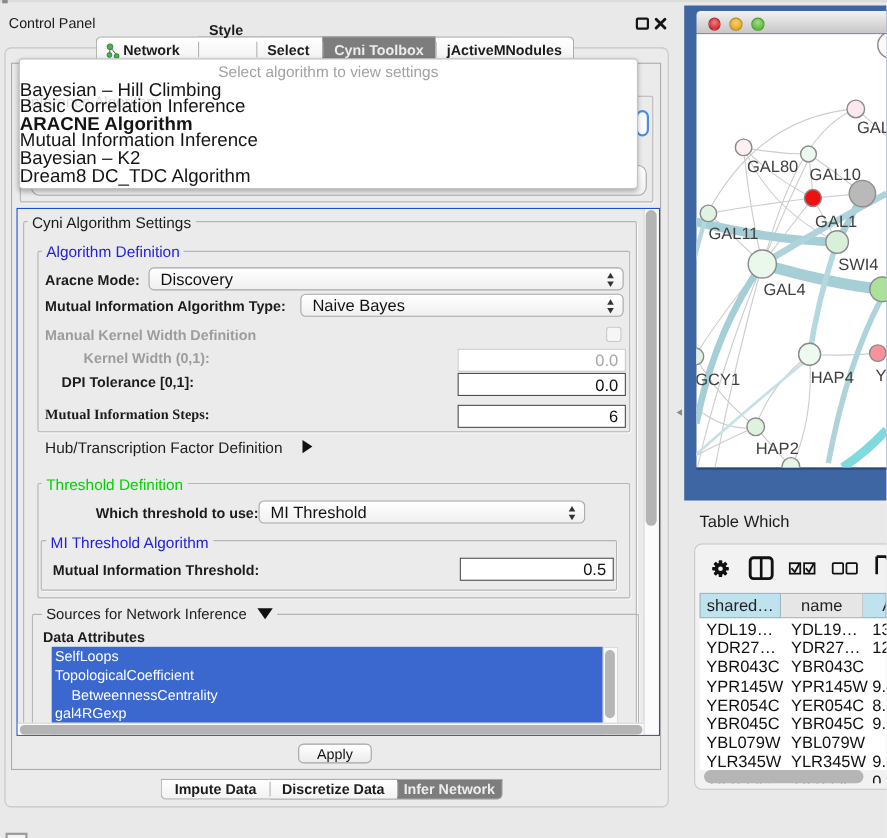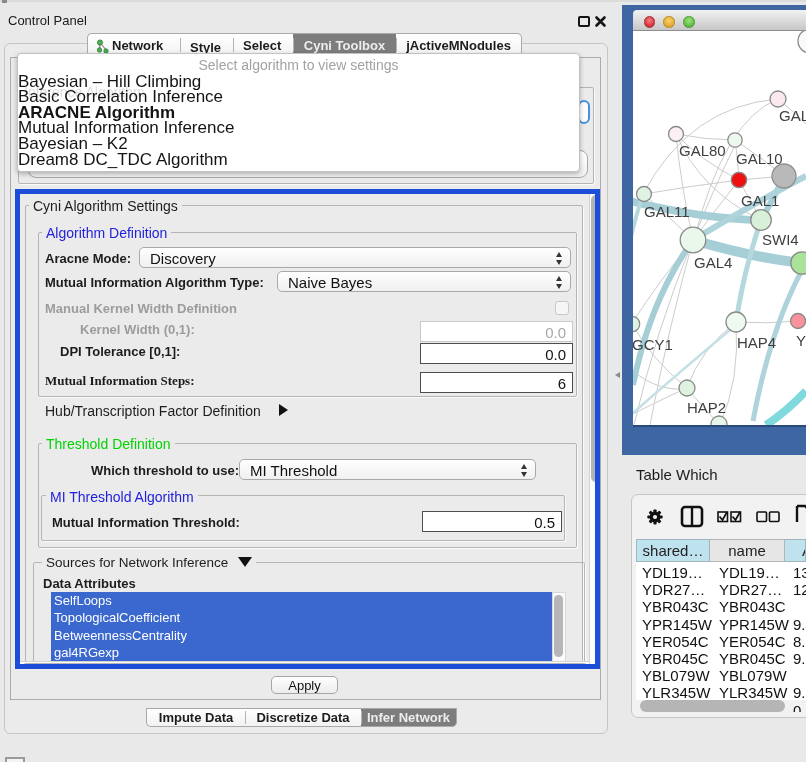--- a/index.html
+++ b/index.html
@@ -46,34 +46,34 @@
 <div class="tab" style="left:87px;width:93px;border-left:1px solid #a9a9a9;border-radius:5px 0 0 0;"></div>
 <div class="tab" style="left:180px;width:53px;"></div>
 <div class="tab" style="left:233px;width:60px;"></div>
 <div class="tab" style="left:293px;width:103px;background:#7d7d7d;color:#ededed;">Cyni Toolbox</div>
 <div class="tab" style="left:396px;width:126px;border-right:1px solid #a9a9a9;border-radius:0 5px 0 0;">jActiveMNodules</div>
 <div class="abs" style="left:180px;top:38px;width:1px;height:14px;background:#b4b4b4;"></div>
 <div class="abs" style="left:233px;top:38px;width:1px;height:14px;background:#b4b4b4;"></div>
 <div class="abs" style="left:293px;top:38px;width:1px;height:14px;background:#b4b4b4;"></div>
 <div class="abs" style="left:396px;top:38px;width:1px;height:14px;background:#b4b4b4;"></div>
 <div class="abs lbl" style="left:112px;top:38px;">Network</div>
-<div class="abs lbl" style="left:190px;top:40px;">Style</div>
+<div class="abs lbl" style="left:190px;top:20px;">Style</div>
 <div class="abs lbl" style="left:243px;top:38px;">Select</div>
 <svg class="abs" style="left:96px;top:39px;" width="14" height="15" viewBox="0 0 14 15">
  <circle cx="4" cy="3.5" r="2.6" fill="#4caf50" stroke="#2e7d32" stroke-width="0.8"></circle>
  <circle cx="3.5" cy="11" r="2.2" fill="#4caf50" stroke="#2e7d32" stroke-width="0.8"></circle>
  <circle cx="10" cy="12" r="2.2" fill="#4caf50" stroke="#2e7d32" stroke-width="0.8"></circle>
  <path d="M4 6 L3.7 9 M5.5 5.5 L9.3 10" stroke="#555" stroke-width="0.9" fill="none"></path>
 </svg>
 
 <div class="groupbox" style="left:18px;top:87px;width:576px;height:97px;"></div>
 <div class="abs" style="left:28px;top:150px;width:560px;height:28px;border:1px solid #a9a9a9;border-radius:8px;background:linear-gradient(#ffffff,#f0f0f0);"></div>
 <div class="abs" style="left:578px;top:100px;width:12px;height:24px;border:2.5px solid #4a90d8;border-radius:6px;background:#fdfdfd;"></div>
 
-<div class="abs" style="left:15px;top:189px;width:585px;height:480px;border:5px solid #1d4ed8;background:#ebebeb;overflow:hidden;">
+<div class="abs" style="left:15px;top:189px;width:585px;height:480px;border:1px solid #1d4ed8;background:#ebebeb;overflow:hidden;">
 <div class="abs" style="left:0;top:0;width:568px;height:478px;overflow:hidden;" id="content">
 
   <div class="groupbox" style="left:5px;top:11px;width:558px;height:600px;"></div>
   <div class="gtitle" style="left:9px;top:4px;color:#1c1c1c;">Cyni Algorithm Settings</div>
 
   <div class="groupbox" style="left:18px;top:38px;width:539px;height:165px;"></div>
   <div class="gtitle" style="left:22px;top:31px;color:#2222dd;">Algorithm Definition</div>
 
   <div class="abs lbl" style="left:25px;top:57px;">Aracne Mode:</div>
   <div class="combo" style="left:119px;top:53px;width:432px;">
@@ -125,21 +125,21 @@
   <div class="abs lbl" style="left:32px;top:321px;">Mutual Information Threshold:</div>
   <div class="tfield" style="left:402px;top:317px;width:140px;border:1px solid #4d4d4d;color:#111;">0.5</div>
 
   <div class="groupbox" style="left:13px;top:368px;width:552px;height:240px;"></div>
   <div class="gtitle" style="left:22px;top:361px;color:#1c1c1c;font-weight:normal;font-size:13.5px;">Sources for Network Inference <span style="display:inline-block;width:0;height:0;border-left:7.5px solid transparent;border-right:7.5px solid transparent;border-top:10px solid #111;vertical-align:0px;margin-left:6px;"></span></div>
   <div class="abs lbl" style="left:23px;top:382px;text-align:right;">Data Attributes</div>
 
   <div class="abs" style="left:31px;top:398px;width:501px;height:80px;background:#3a68cf;color:#fff;font-size:13px;overflow:hidden;">
     <div style="padding:1px 0 0 3px;height:17.3px;">SelfLoops</div>
     <div style="padding:1px 0 0 3px;height:17.3px;">TopologicalCoefficient</div>
-    <div style="padding:1px 0 0 3px;height:17.3px;">BetweennessCentrality</div>
+    <div style="padding:1px 0 0 3px;height:17.3px;margin-left:15px;">BetweennessCentrality</div>
     <div style="padding:1px 0 0 3px;height:17.3px;">gal4RGexp</div>
   </div>
   <div class="abs" style="left:532px;top:398px;width:14px;height:80px;background:#fafafa;border:1px solid #d8d8d8;"></div>
   <div class="abs" style="left:534px;top:401px;width:9px;height:62px;background:#b6b6b6;border-radius:5px;"></div>
 </div>
 
 <div class="abs" style="left:569px;top:0;width:14px;height:478px;background:#fbfbfb;border-left:1px solid #d4d4d4;"></div>
 <div class="abs" style="left:571px;top:1px;width:10px;height:287px;background:#b4b4b4;border-radius:5px;"></div>
 
 <div class="abs" style="left:0;top:467px;width:569px;height:12px;background:#fbfbfb;border-top:1px solid #d4d4d4;"></div>

